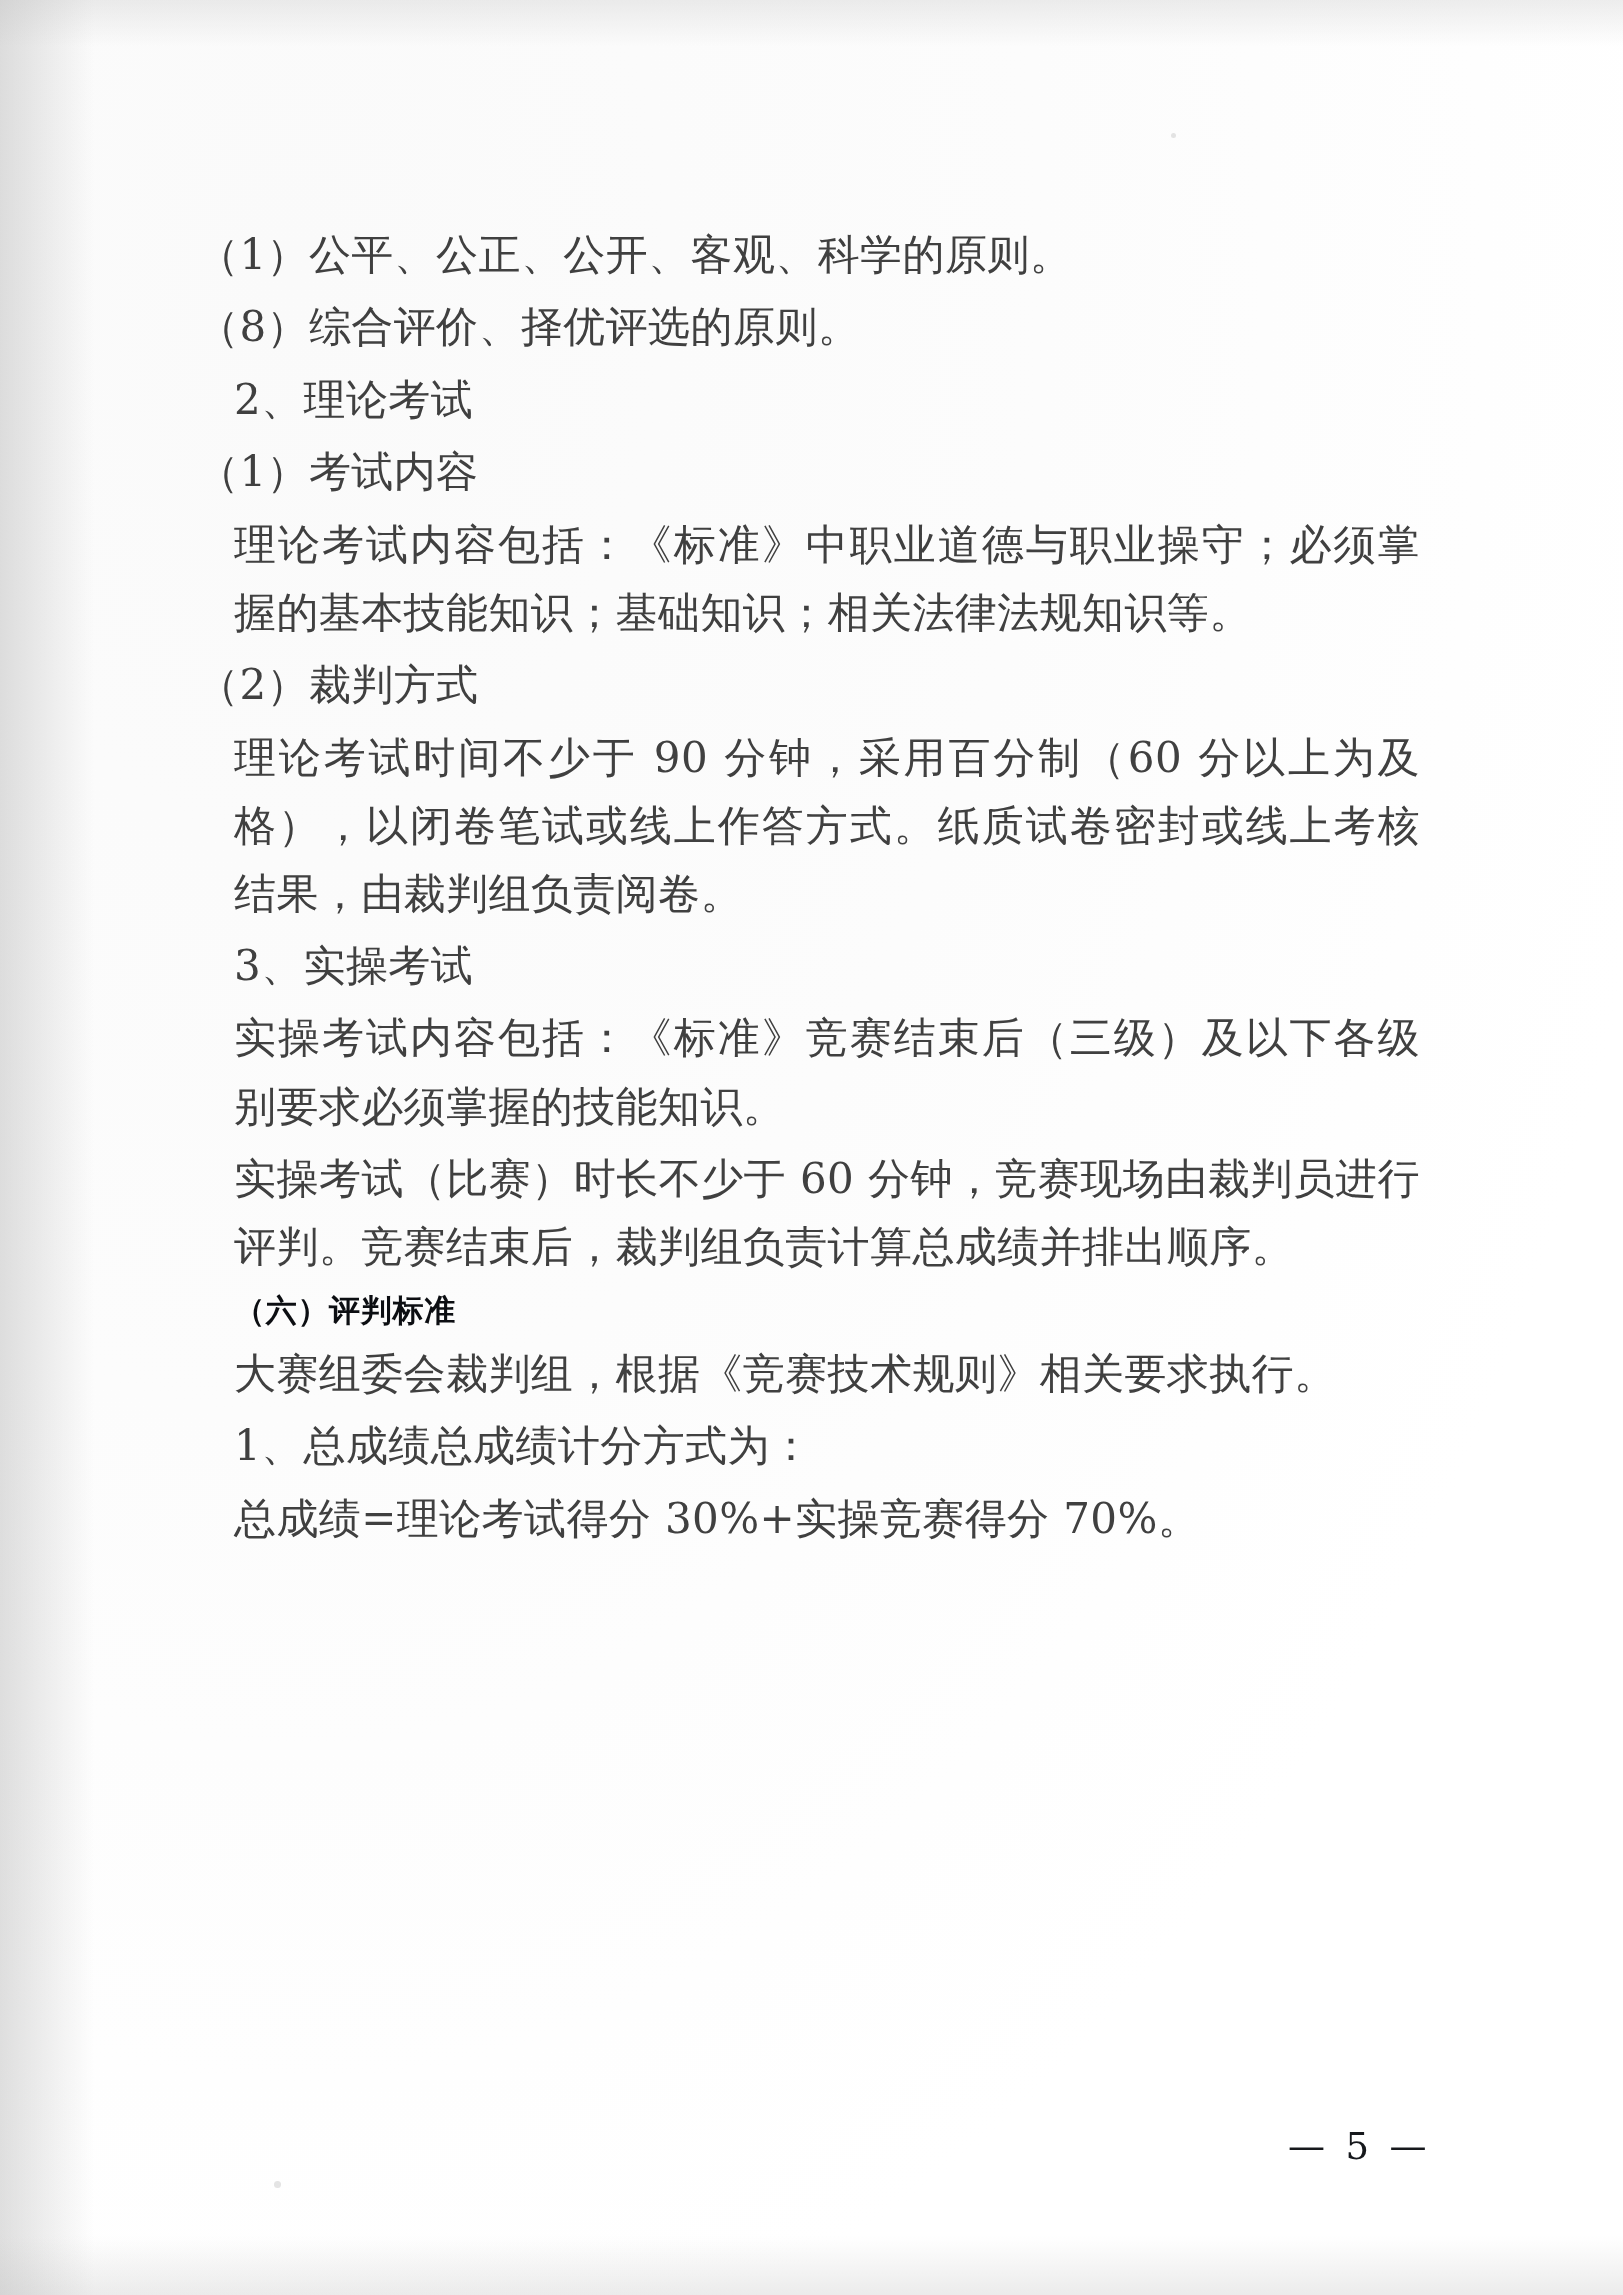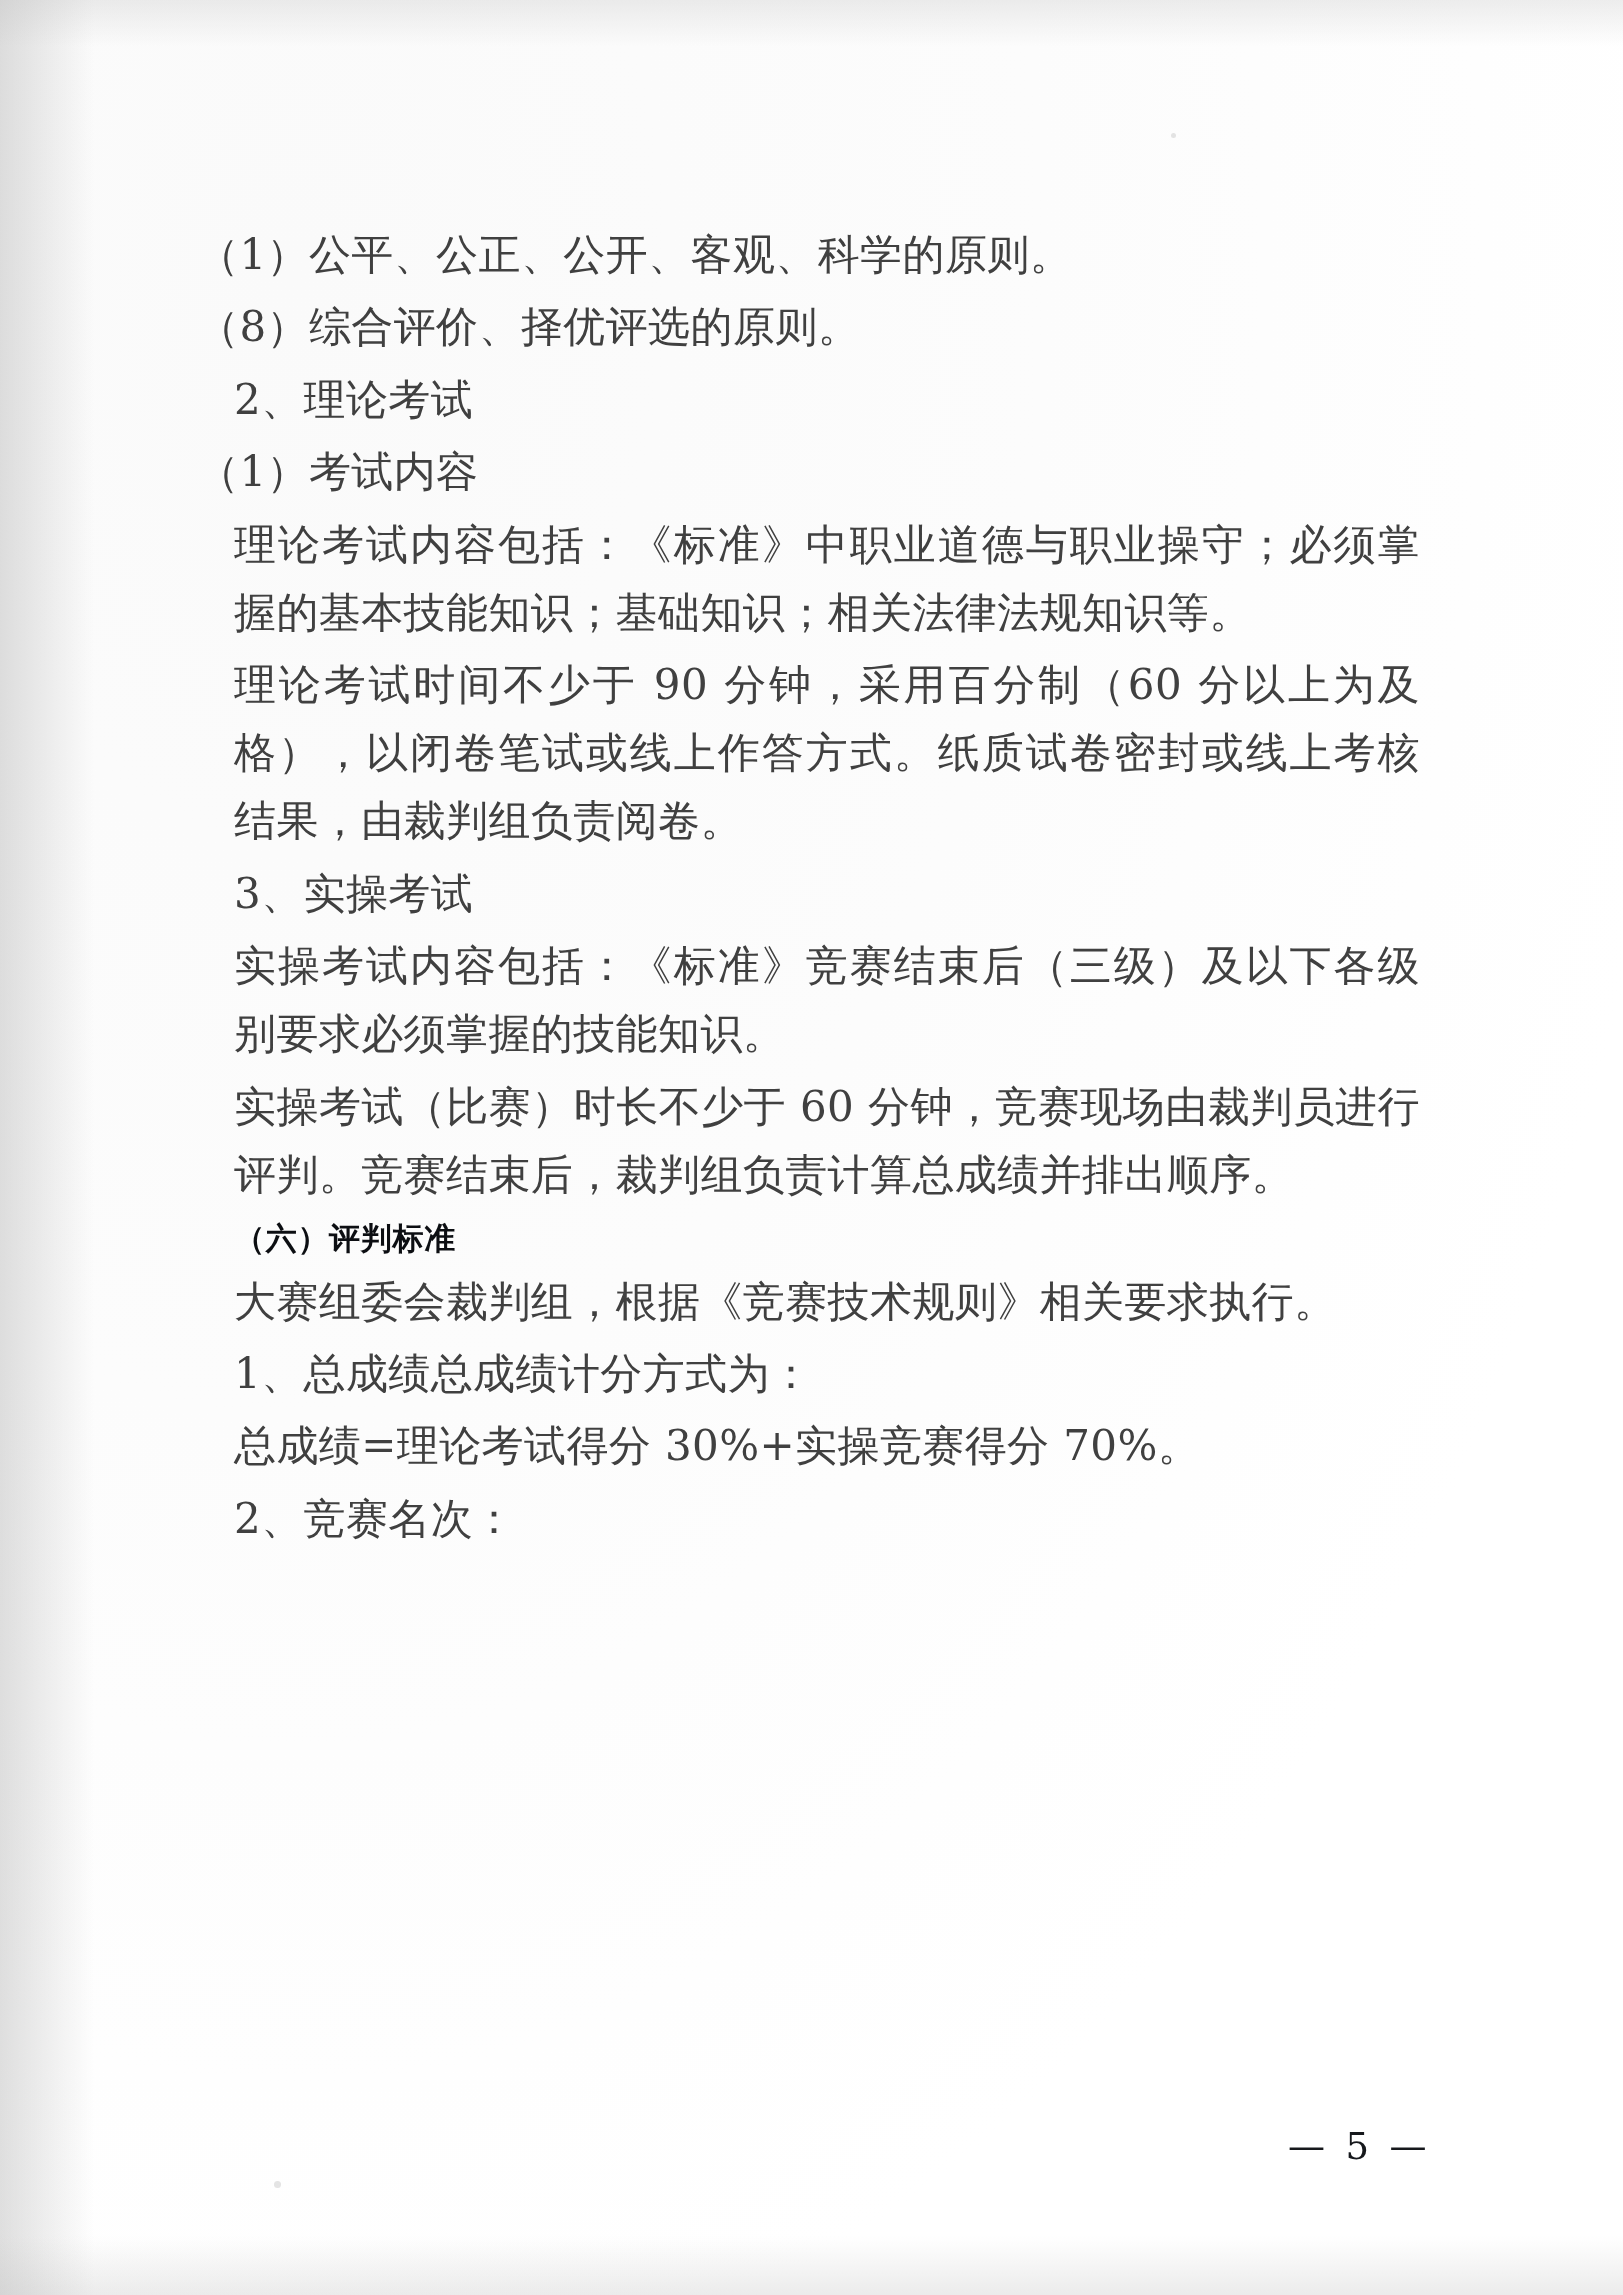--- a/index.html
+++ b/index.html
@@ -104,26 +104,26 @@
 
   <div class="speck" style="left:274px; top:2181px; width:7.4px; height:7.4px;"></div>
   <div class="speck" style="left:1171px; top:133px; width:5.2px; height:5.2px;"></div>
 
   <div class="content">
     <p class="para ind-a">（1）公平、公正、公开、客观、科学的原则。</p>
     <p class="para ind-a">（8）综合评价、择优评选的原则。</p>
     <p class="para ind-b">2、理论考试</p>
     <p class="para ind-a">（1）考试内容</p>
     <p class="para ind-b">理论考试内容包括：《标准》中职业道德与职业操守；必须掌握的基本技能知识；基础知识；相关法律法规知识等。</p>
+    <p class="para ind-a">（2）裁判方式</p>
     <p class="para ind-b">理论考试时间不少于 90 分钟，采用百分制（60 分以上为及格），以闭卷笔试或线上作答方式。纸质试卷密封或线上考核结果，由裁判组负责阅卷。</p>
     <p class="para ind-b">3、实操考试</p>
     <p class="para ind-b">实操考试内容包括：《标准》竞赛结束后（三级）及以下各级别要求必须掌握的技能知识。</p>
     <p class="para ind-b">实操考试（比赛）时长不少于 60 分钟，竞赛现场由裁判员进行评判。竞赛结束后，裁判组负责计算总成绩并排出顺序。</p>
     <p class="heading">（六）评判标准</p>
     <p class="para ind-b">大赛组委会裁判组，根据《竞赛技术规则》相关要求执行。</p>
     <p class="para ind-b">1、总成绩总成绩计分方式为：</p>
     <p class="para ind-b">总成绩=理论考试得分 30%+实操竞赛得分 70%。</p>
-    <p class="para ind-b">2、竞赛名次：</p>
   </div>
 
   <div class="page-number">— 5 —</div>
 </div>
 
 
 </body></html>

